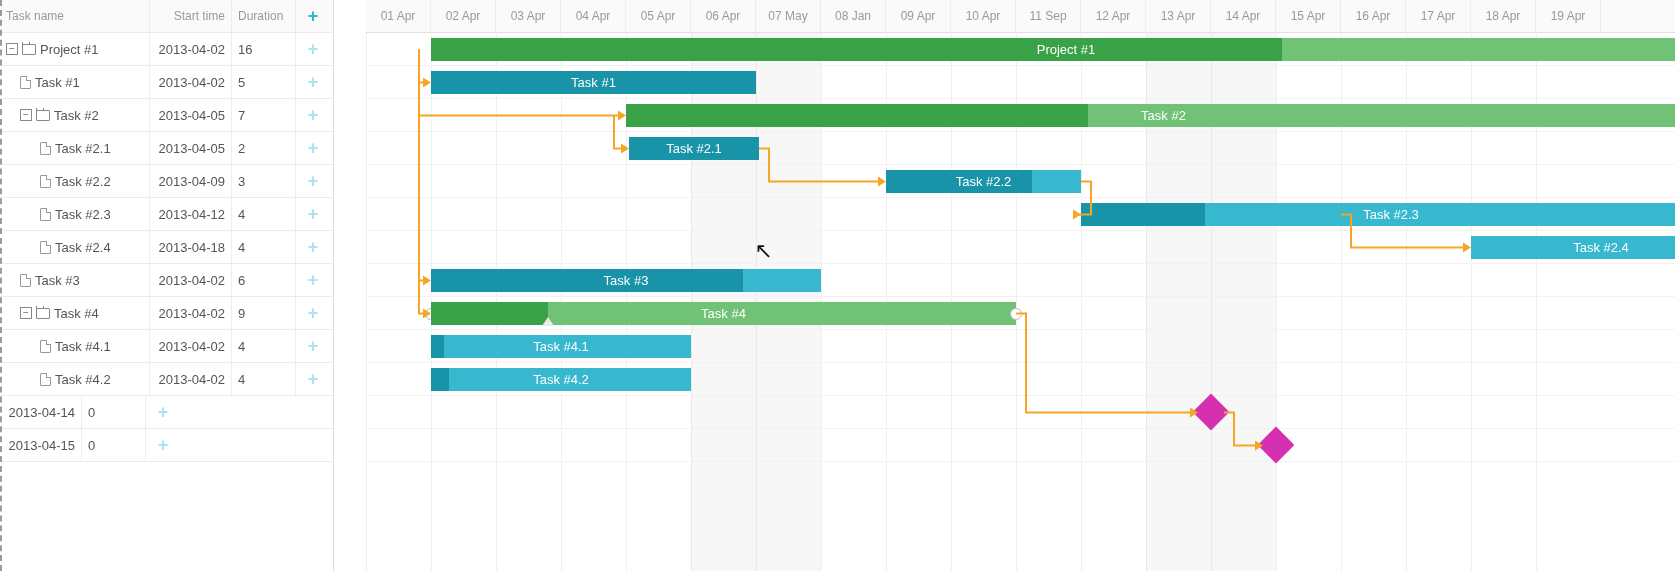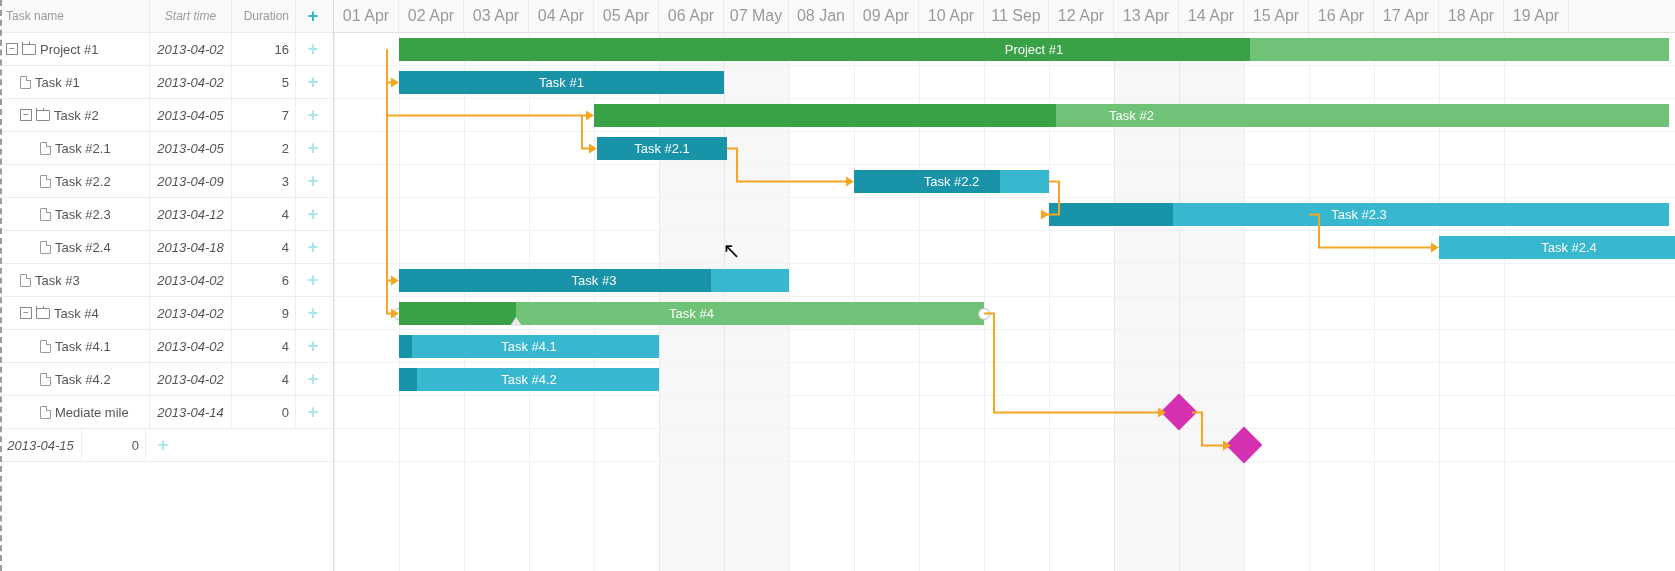--- a/index.html
+++ b/index.html
@@ -1,48 +1,48 @@
 <!DOCTYPE html>
 <html><head>
 <meta charset="utf-8">
 <style>
   * { box-sizing: border-box; margin: 0; padding: 0; }
   html, body { width: 1675px; height: 571px; font-family: Arial, Helvetica, sans-serif; font-size: 13px; color: #555; background: #fff; overflow: hidden; }
 
-  .gantt { display: flex; width: 100%; height: 100%; }
+  .gantt { display: flex; width: 100%; height: 100%; gap: 32px; }
 
   
   .grid { flex: 0 0 334px; border-right: 1px solid #dcdcdc; background: #fff; position: relative; }
   .grid-dashed-edge { position: absolute; left: 0; top: 0; bottom: 0; border-left: 2px dashed #9b9b9b; }
   .grid-header, .grid-row { display: flex; align-items: center; height: 33px; border-bottom: 1px solid #ececec; }
   .grid-header { background: #fafafa; color: #9a9a9a; font-size: 12px; }
   .grid-header .gcol, .grid-row .gcol { padding: 0 6px; display: flex; align-items: center; height: 100%; border-right: 1px solid #eee; }
   .gcol.name  { flex: 0 0 150px; }
-  .gcol.start { flex: 0 0 82px; justify-content: center; font-style: italic; }
-  .gcol.dur   { flex: 0 0 64px; justify-content: flex-end; }
+  .gcol.start { flex: 0 0 82px; justify-content: flex-end; }
+  .gcol.dur   { flex: 0 0 64px; justify-content: flex-start; }
   .gcol.add   { flex: 0 0 34px; justify-content: center; border-right: none; }
 
   .grid-header .gcol.add { color: #2fb8c5; font-weight: bold; font-size: 18px; }
   .grid-row .gcol.add    { color: #a8e6ec; font-weight: bold; font-size: 18px; }
 
   .task-name { display: flex; align-items: center; gap: 4px; white-space: nowrap; overflow: hidden; }
   .indent-1 { padding-left: 14px; }
   .indent-2 { padding-left: 34px; }
 
   .tree-toggle { width: 12px; height: 12px; border: 1px solid #888; display: inline-flex; align-items: center; justify-content: center; font-size: 10px; line-height: 1; color: #666; background: #fff; cursor: pointer; }
   .icon-folder { width: 14px; height: 11px; position: relative; }
   .icon-folder::before { content: ""; position: absolute; inset: 0; border: 1px solid #888; border-radius: 1px; }
   .icon-folder::after { content: ""; position: absolute; top: -3px; left: 0; width: 6px; height: 3px; border: 1px solid #888; border-bottom: none; border-radius: 1px 1px 0 0; }
   .icon-doc { width: 11px; height: 13px; border: 1px solid #999; border-radius: 1px; position: relative; }
   .icon-doc::after { content: ""; position: absolute; top: -1px; right: -1px; width: 4px; height: 4px; background: #fff; border-left: 1px solid #999; border-bottom: 1px solid #999; }
 
   
   .chart { flex: 1 1 auto; position: relative; overflow: hidden; }
   .timeline-header { display: flex; height: 33px; border-bottom: 1px solid #e1e1e1; background: #fafafa; }
-  .th-cell { flex: 0 0 65px; border-right: 1px solid #eee; display: flex; align-items: center; justify-content: center; color: #9a9a9a; font-size: 16px; }
+  .th-cell { flex: 0 0 65px; border-right: 1px solid #eee; display: flex; align-items: center; justify-content: center; color: #9a9a9a; font-size: 12px; }
 
   .chart-body { position: relative; }
   .chart-row { position: relative; height: 33px; border-bottom: 1px solid #f2f2f2; }
 
   .vgrid { position: absolute; top: 33px; bottom: 0; left: 0; right: 0; pointer-events: none; }
   .vline { position: absolute; top: 0; bottom: 0; border-left: 1px solid #f0f0f0; }
   .vband { position: absolute; top: 0; bottom: 0; background: rgba(0,0,0,0.03); }
 
   .bar { position: absolute; top: 5px; height: 23px; display: flex; align-items: center; justify-content: center; color: #fff; font-size: 13px; white-space: nowrap; }
   .bar-task     { background: #37b8ce; }
@@ -230,26 +230,20 @@
               <span>Task #4.2</span>
             </div>
           </div>
           <div class="gcol start">2013-04-02</div>
           <div class="gcol dur">4</div>
           <div class="gcol add">
             <span>+</span>
           </div>
         </div>
         <div class="grid-row">
-          <div class="gcol name">
-            <div class="task-name indent-2">
-              <span class="icon-doc"></span>
-              <span>Mediate mile</span>
-            </div>
-          </div>
           <div class="gcol start">2013-04-14</div>
           <div class="gcol dur">0</div>
           <div class="gcol add">
             <span>+</span>
           </div>
         </div>
         <div class="grid-row">
           <div class="gcol start">2013-04-15</div>
           <div class="gcol dur">0</div>
           <div class="gcol add">

